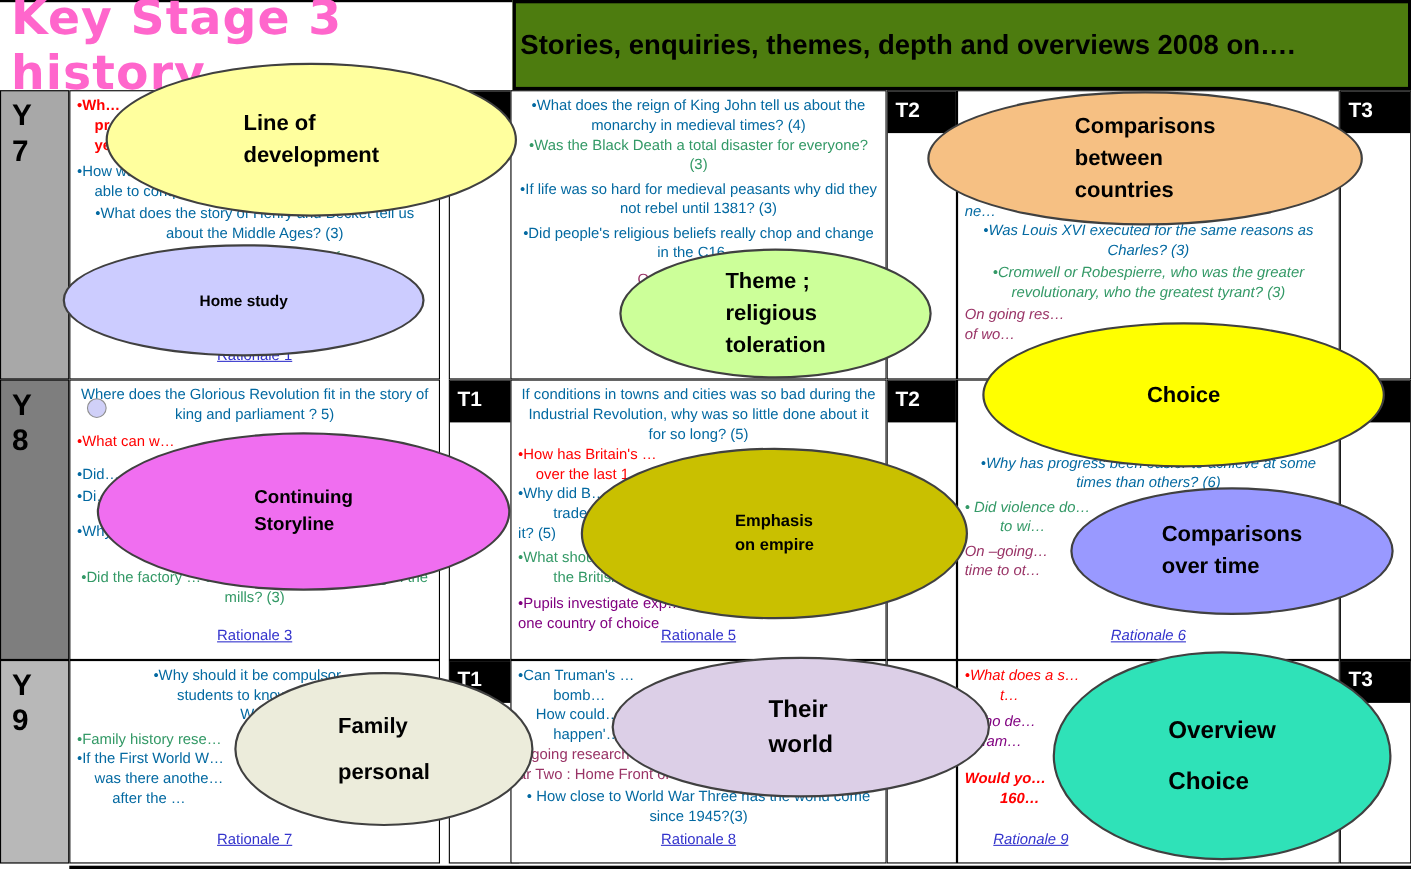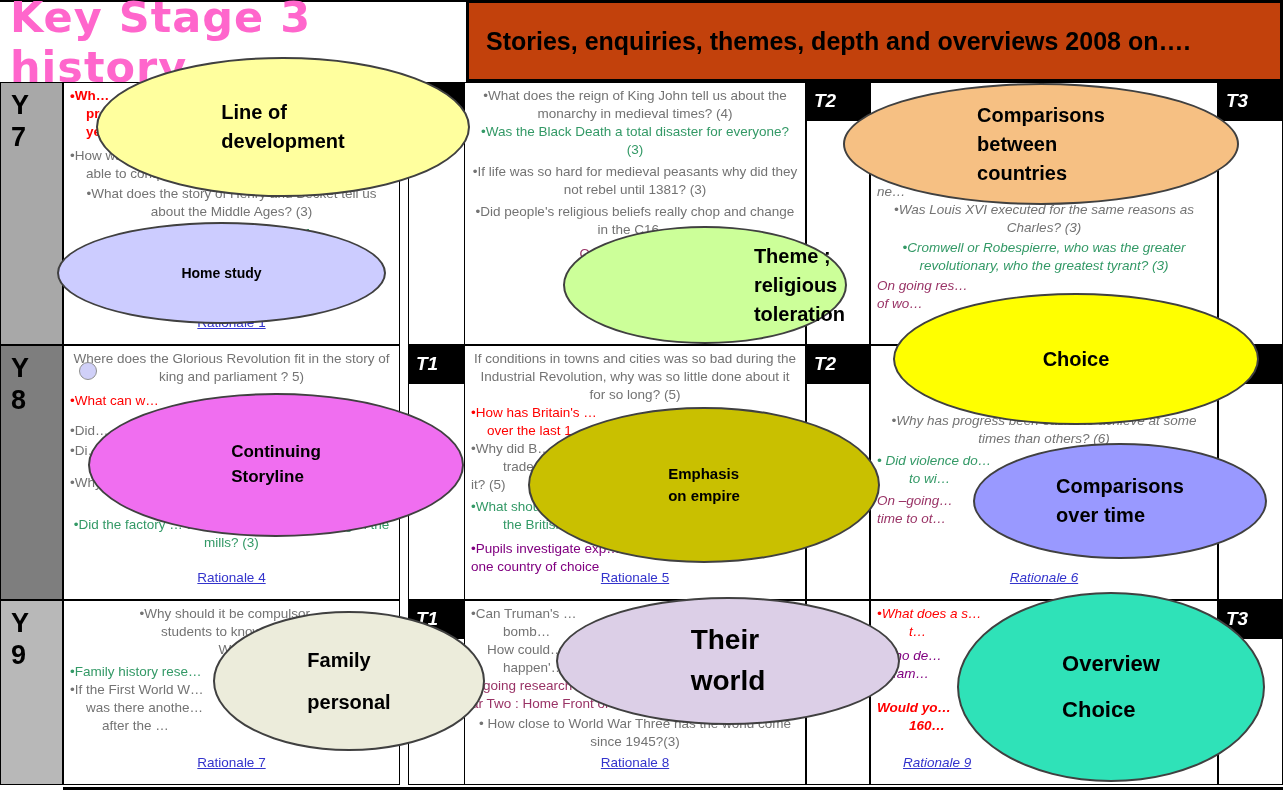--- a/index.html
+++ b/index.html
@@ -2,65 +2,65 @@
 <html><head>
 <meta charset="utf-8">
 <style>
   html,body{margin:0;padding:0;}
   .page{position:relative;width:1283px;height:798px;background:#ffffff;overflow:hidden;
         font-family:"Liberation Sans",sans-serif;}
   
   .header-left{position:absolute;left:0;top:0;width:466px;height:82px;background:#ffffff;
         display:flex;align-items:center;padding-left:10px;box-sizing:border-box;border-top:2px solid #000;}
   .title{color:#ff66cc;font-family:"DejaVu Sans",sans-serif;font-weight:bold;font-size:43px;letter-spacing:1px;}
-  .header-right{position:absolute;left:466px;top:0;width:817px;height:82px;background:#c2410c;
-        border:3px solid #000;box-sizing:border-box;display:flex;align-items:center;padding-left:17px;}
+  .header-right{position:absolute;left:466px;top:0;width:817px;height:82px;background:#4d7c0f;
+        border:3px solid #000;box-sizing:border-box;display:flex;align-items:center;padding-left:4px;}
   .subtitle{color:#000;font-weight:bold;font-size:25px;}
   
   .r1{top:82px;height:263px;}  .r2{top:345px;height:255px;}  .r3{top:600px;height:185px;}
   .colA{left:63px;width:337px;} .colTA{left:408px;width:64px;}
   .colB{left:464px;width:342px;} .colTB{left:806px;width:64px;}
   .colC{left:870px;width:348px;font-style:italic;} .colTC{left:1218px;width:65px;}
   .ycell{position:absolute;left:0;width:63px;box-sizing:border-box;border:1px solid #000;
         font-weight:bold;font-size:27px;line-height:1.2;padding:6px 0 0 10px;white-space:pre-line;color:#000;}
   .y7{background:#a8a8a8;} .y8{background:#7e7e7e;} .y9{background:#b8b8b8;}
   .cell{position:absolute;box-sizing:border-box;border:1px solid #000;background:#fff;
         padding:4px 6px;text-align:center;font-size:13.5px;line-height:1.33;overflow:hidden;}
-  .tcell{position:absolute;box-sizing:border-box;border:1px solid #000;background:#fff;font-style:italic;}
+  .tcell{position:absolute;box-sizing:border-box;border:1px solid #000;background:#fff;}
   .tbox{width:100%;height:38px;background:#000;color:#fff;font-weight:bold;font-size:19px;
         box-sizing:border-box;padding:7px 0 0 7px;text-align:left;}
   
   .ln{min-height:18px;}
   .la{text-align:left;}
   .ind1{padding-left:16px;} .ind2{padding-left:32px;}
   .mt2{margin-top:2px;} .mt4{margin-top:4px;} .mt6{margin-top:6px;} .mt12{margin-top:12px;}
   .mt14{margin-top:14px;} .mt16{margin-top:16px;} .mt24{margin-top:24px;} .mt62{margin-top:62px;} .mt96{margin-top:96px;}
-  .ln[data-color="black"]{color:#737373;}
+  .ln[data-color="black"]{color:#0369a1;}
   .ln[data-color="red"]{color:#ff0000;}
   .ln[data-color="redb"]{color:#ff0000;font-weight:bold;}
   .ln[data-color="green"]{color:#339966;}
   .ln[data-color="maroon"]{color:#993366;}
   .ln[data-color="purple"]{color:#800080;}
   .rationale{position:absolute;left:0;right:0;bottom:12px;display:block;text-align:center;
         color:#3333cc;text-decoration:underline;font-size:13.5px;cursor:pointer;}
   .rationale.left{text-align:left;padding-left:32px;}
   
   .ellipse{position:absolute;border:2px solid #404040;border-radius:50%;display:flex;
         align-items:center;justify-content:center;font-weight:bold;font-size:20px;color:#000;}
   .el-label{white-space:pre-line;text-align:left;line-height:1.45;}
   .e0{left:96px;top:57px;width:370px;height:136px;background:#ffff9e;}
   .e1{left:843px;top:83px;width:392px;height:118px;background:#f6c083;}
   .e2{left:57px;top:222px;width:325px;height:98px;background:#ccccff;font-size:14px;}
-  .e3{left:563px;top:226px;width:280px;height:114px;background:#ccff99;justify-content:flex-end;}
+  .e3{left:563px;top:226px;width:280px;height:114px;background:#ccff99;}
   .e4{left:893px;top:293px;width:362px;height:128px;background:#ffff00;}
   .e5{left:88px;top:393px;width:372px;height:140px;background:#f06ef0;font-size:17px;}
   .e6{left:528px;top:407px;width:348px;height:152px;background:#c9c000;font-size:15px;}
   .e7{left:973px;top:443px;width:290px;height:112px;background:#9999ff;}
   .e8{left:213px;top:611px;width:268px;height:136px;background:#ececdb;}
-  .e9{left:556px;top:597px;width:340px;height:124px;background:#dccfe7;font-size:28px;}
+  .e9{left:556px;top:597px;width:340px;height:124px;background:#dccfe7;font-size:22px;}
   .e10{left:957px;top:592px;width:304px;height:186px;background:#2fe2b8;font-size:22px;}
   .e8 .el-label,.e10 .el-label{line-height:2.1;}
   .dot{position:absolute;left:79px;top:362px;width:16px;height:16px;border-radius:50%;
         background:#d0d0f8;border:1px solid #909090;}
   .bottom-line{position:absolute;left:63px;top:787px;width:1220px;height:3px;background:#000;}
 </style>
 </head>
 <body>
 
 <div class="page">
@@ -116,21 +116,21 @@
   <div class="ycell r2 y8">Y
 8</div>
 
   <div class="cell colA r2">
     <div class="ln" data-color="black">Where does the Glorious Revolution fit in the story of king and parliament ? 5)</div>
     <div class="ln la mt6" data-color="red">•What can w…</div>
     <div class="ln la mt12" data-color="black">•Did…</div>
     <div class="ln la mt2" data-color="black">•Di…</div>
     <div class="ln la mt14" data-color="black">•Why…</div>
     <div class="ln mt24" data-color="green">•Did the factory … the lives of children working in the mills? (3)</div>
-    <a class="rationale">Rationale 4</a>
+    <a class="rationale">Rationale 3</a>
   </div>
   <div class="tcell colTA r2">
     <div class="tbox">T1</div>
   </div>
 
   <div class="cell colB r2">
     <div class="ln" data-color="black">If conditions in towns and cities was so bad during the Industrial Revolution, why was so little done about it for so long? (5)</div>
     <div class="ln la" data-color="red">•How has Britain's …</div>
     <div class="ln la ind1" data-color="red">over the last 1…</div>
     <div class="ln la" data-color="black">•Why did B…</div>

